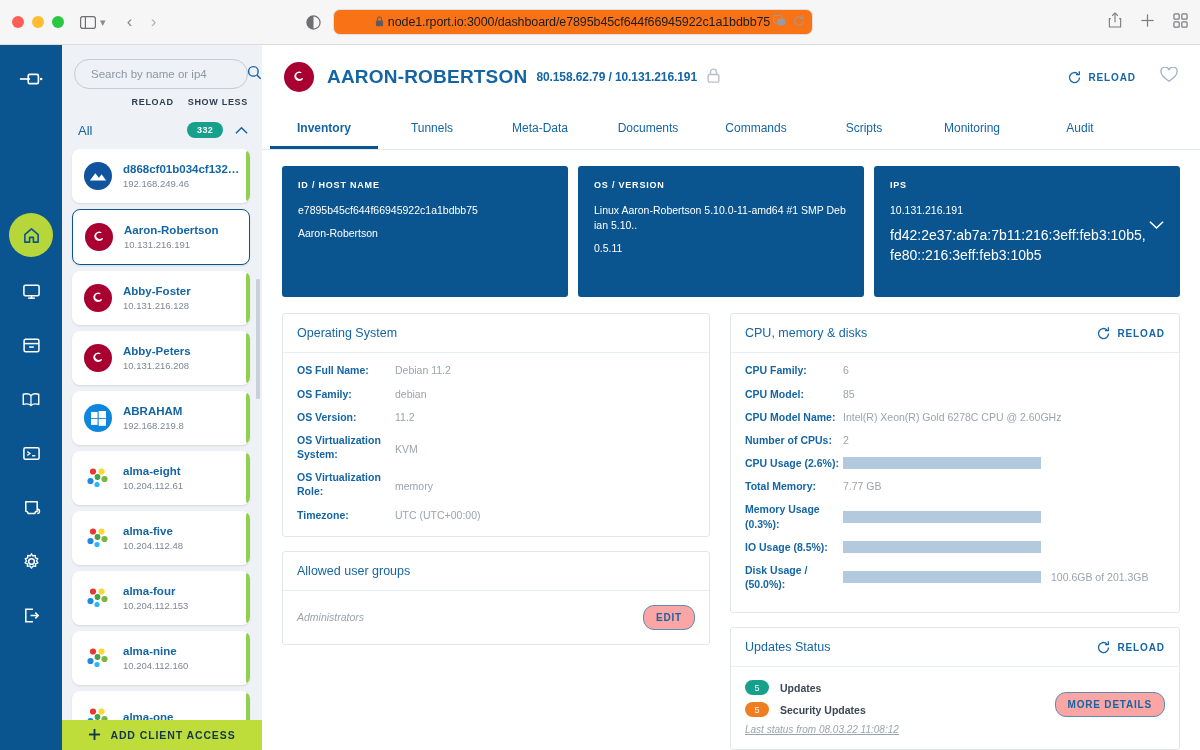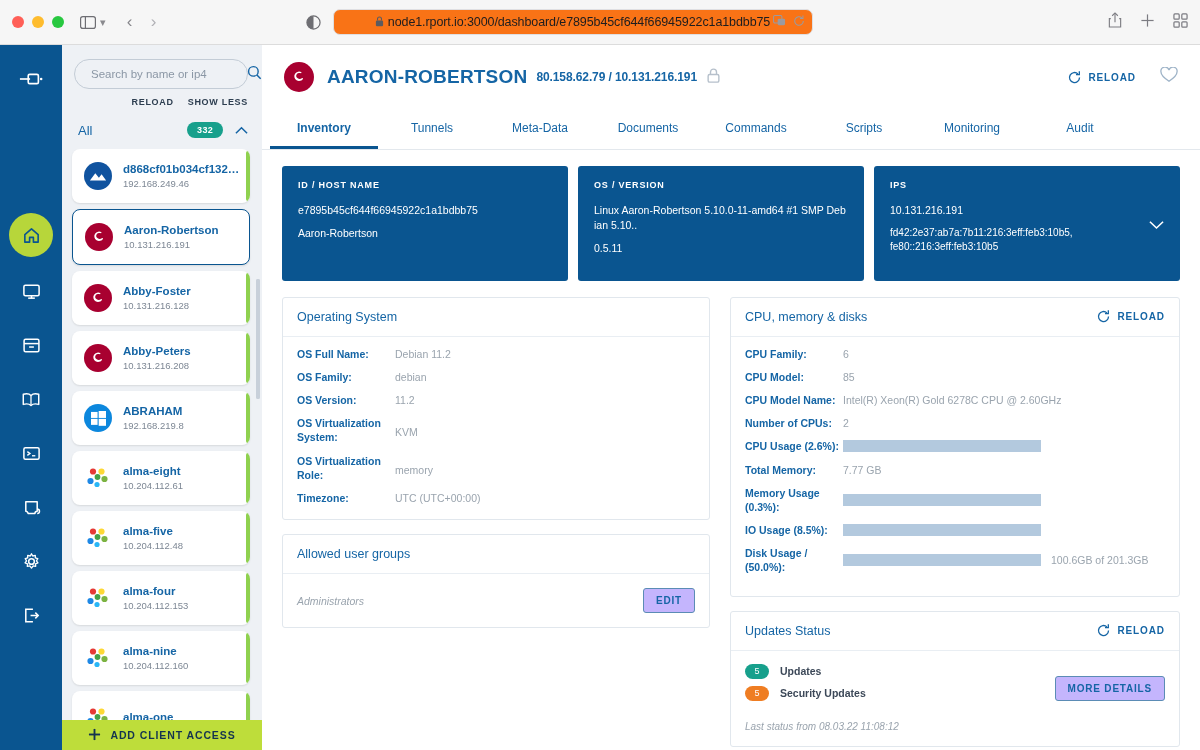--- a/index.html
+++ b/index.html
@@ -186,21 +186,21 @@
     padding:14px 16px 16px 16px; position:relative;
     min-height:90px;
   }
   .sum-card.id{ flex:0 0 286px; }
   .sum-card.os{ flex:0 0 286px; }
   .sum-card.ips{ flex:1; }
   .sum-label{
     font-size:9px; font-weight:bold; letter-spacing:0.8px; margin-bottom:13px;
   }
   .sum-val{ font-size:10.5px; line-height:1.45; margin-bottom:8px; word-break:break-all; }
-  .sum-val.small{ font-size:10px; line-height:1.4; margin-bottom:0; }
+  .sum-val.small{ font-size:14px; line-height:1.4; margin-bottom:16px; }
   .sum-chev{ position:absolute; right:16px; top:50px; }
 
   
   .panels{ display:flex; gap:20px; margin-top:16px; }
   .col{ display:flex; flex-direction:column; gap:14px; }
   .col.left{ flex:0 0 428px; }
   .col.right{ flex:1; }
 
   .card{
     border:1px solid #e1e7ed; border-radius:3px; background:#fff;
@@ -223,38 +223,38 @@
   .bar-row .kv-key{ width:98px; flex:0 0 98px; color:#1565a5; font-weight:bold; line-height:1.35;}
   .bar{
     width:198px; height:12px; background:#b3c9de; position:relative; flex:0 0 198px;
   }
   .bar-fill{ height:100%; background:#0a5590; }
   .bar-note{ font-size:10.5px; color:#9aa4ae; margin-left:10px; white-space:nowrap; }
 
   .groups-body{ display:flex; align-items:center; padding:14px; }
   .group-name{ font-size:10.5px; color:#9aa4ae; font-style:italic; flex:1; }
   .btn-outline{
-    border:1px solid #5b8cb5; color:#1565a5; background:#c4b5fd;
+    border:1px solid #5b8cb5; color:#1565a5; background:#fca5a5;
     font-size:10px; font-weight:bold; letter-spacing:0.8px;
-    padding:6px 12px; border-radius:3px; cursor:pointer;
+    padding:6px 12px; border-radius:11px; cursor:pointer;
     font-family:"Liberation Sans", sans-serif;
   }
 
   .updates-body{ display:flex; align-items:flex-start; padding:13px 14px 14px 14px; }
   .upd-left{ flex:1; }
   .upd-row{ display:flex; align-items:center; margin-bottom:7px; }
   .pill{
     min-width:24px; height:15px; border-radius:8px; color:#fff;
     font-size:9px; display:flex; align-items:center; justify-content:center;
     margin-right:11px; font-weight:normal;
   }
   .pill.teal{ background:#17a08c; }
   .pill.orange{ background:#ef7d22; }
   .upd-label{ font-size:10.5px; color:#3c4858; font-weight:bold; }
-  .upd-status{ font-size:10px; color:#9aa4ae; font-style:italic; margin-top:20px; }
+  .upd-status{ font-size:10px; color:#9aa4ae; font-style:italic; margin-top:7px;text-decoration:underline; }
   .upd-right{ padding-top:12px; }
 </style>
 </head>
 <body>
 
 <div class="browser-bar">
   <div class="traffic">
     <span class="dot red"></span>
     <span class="dot yellow"></span>
     <span class="dot green"></span>

